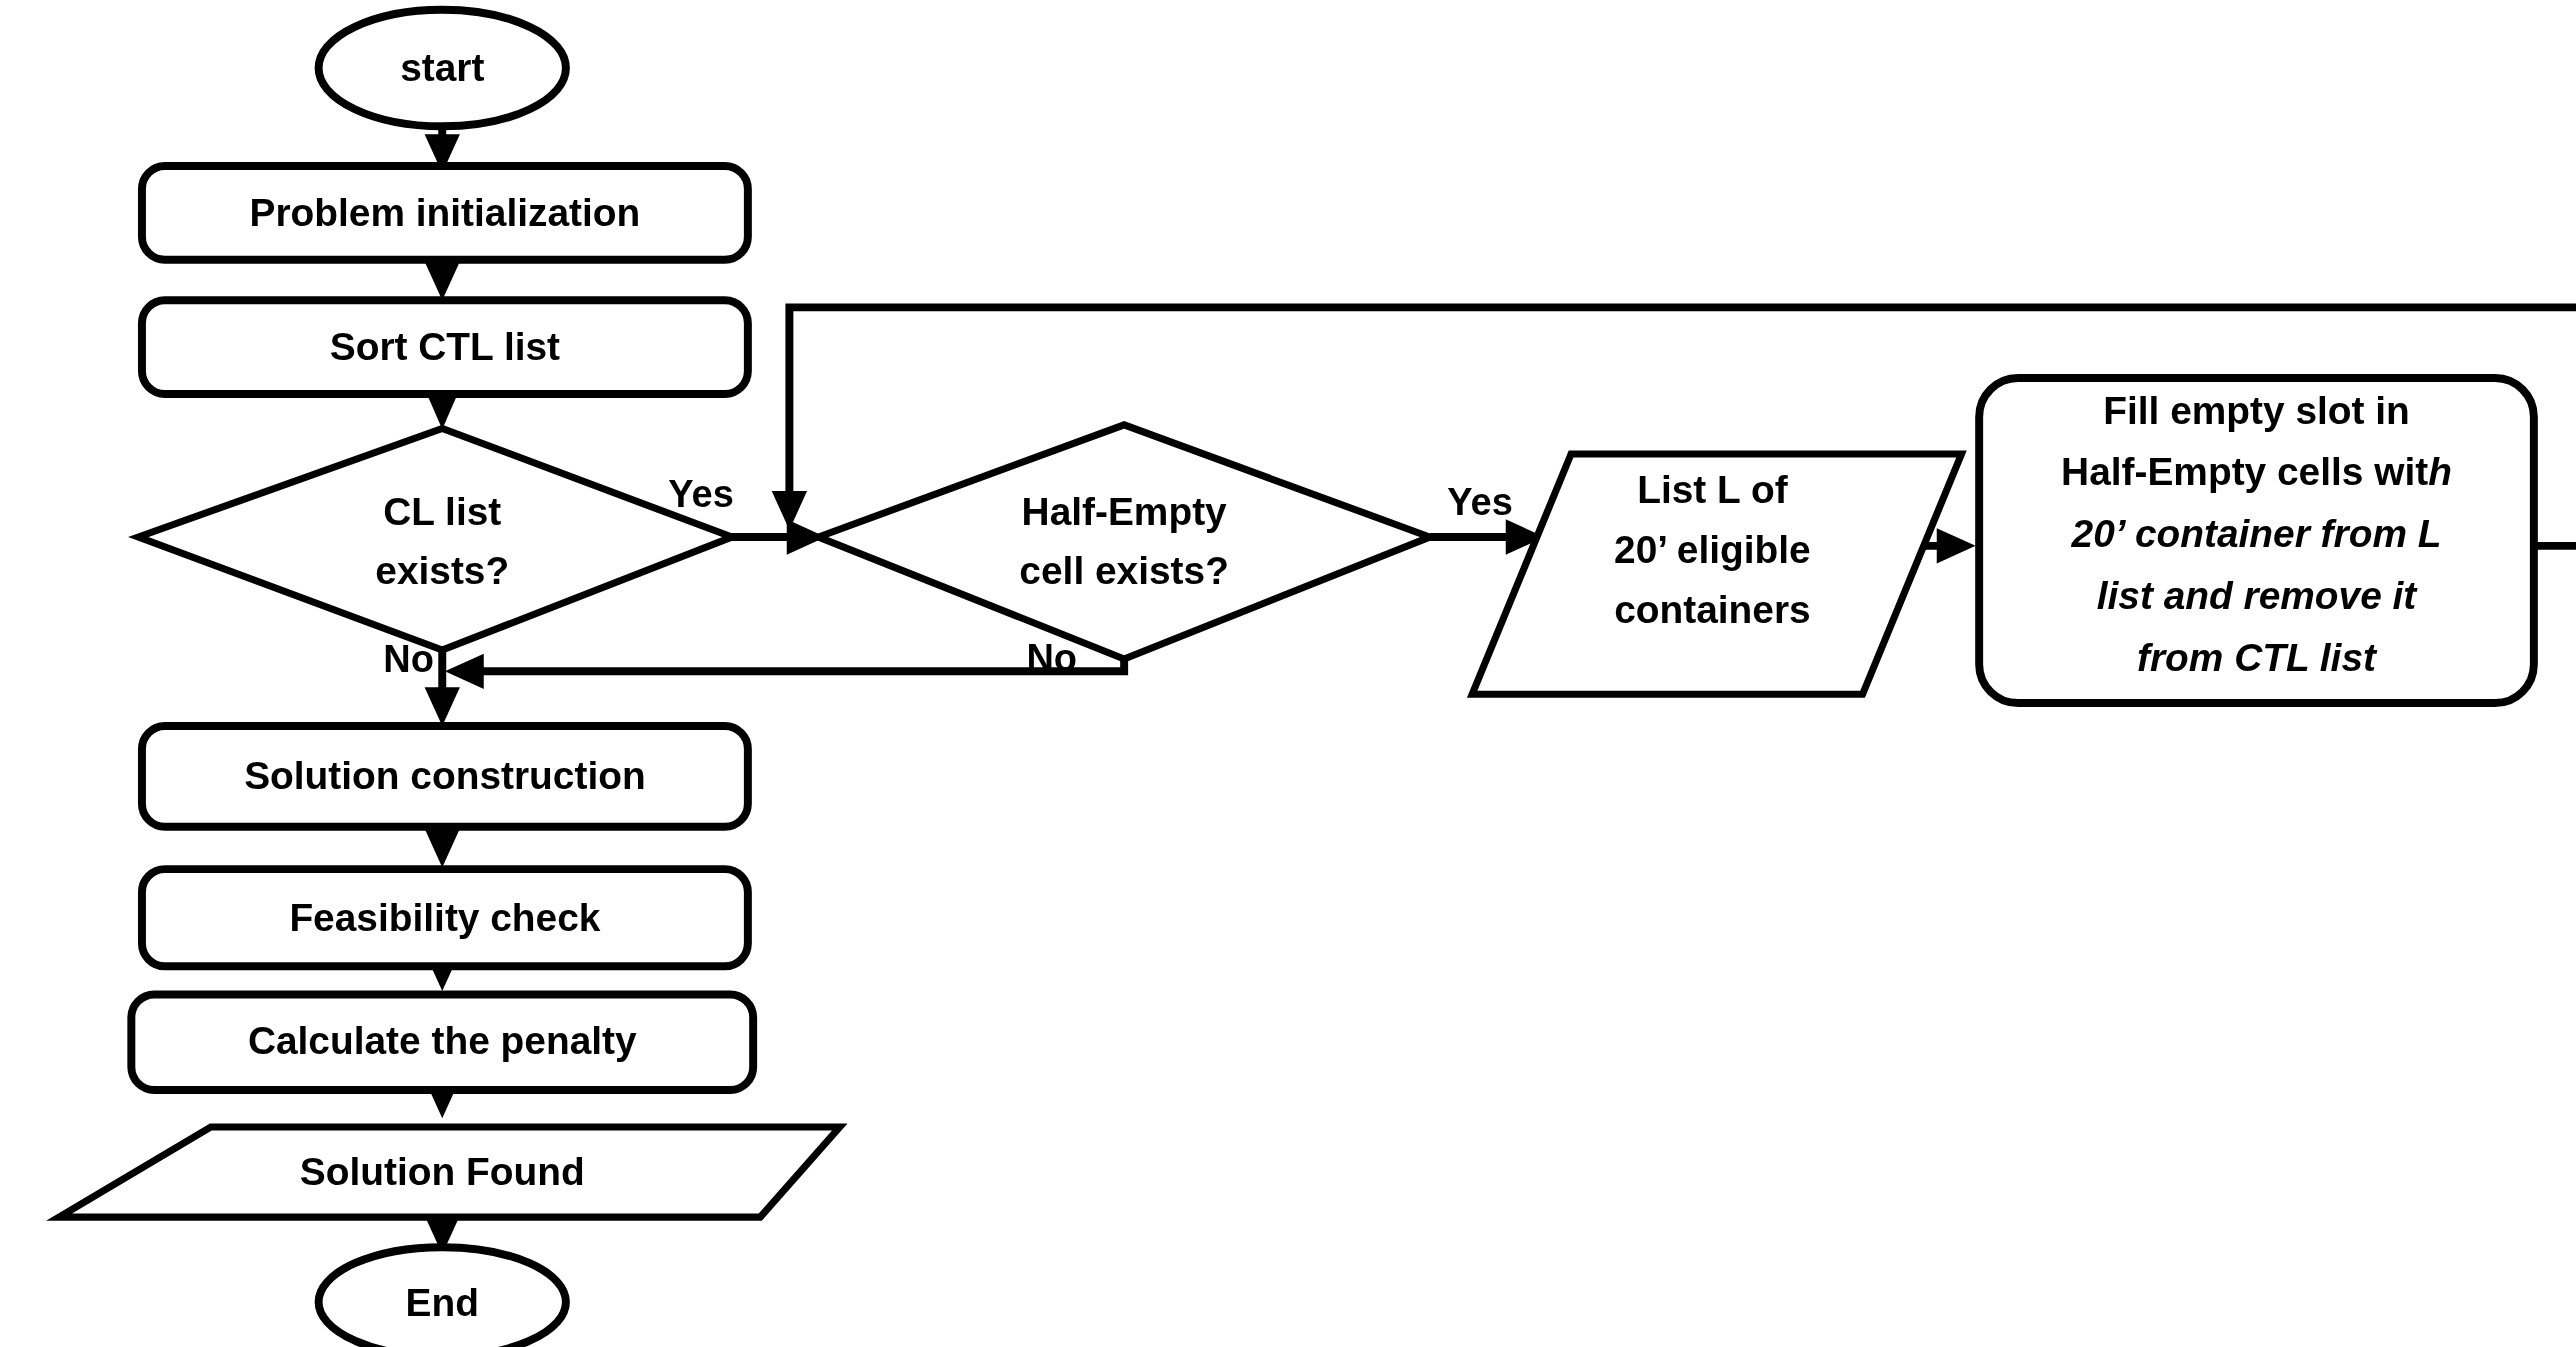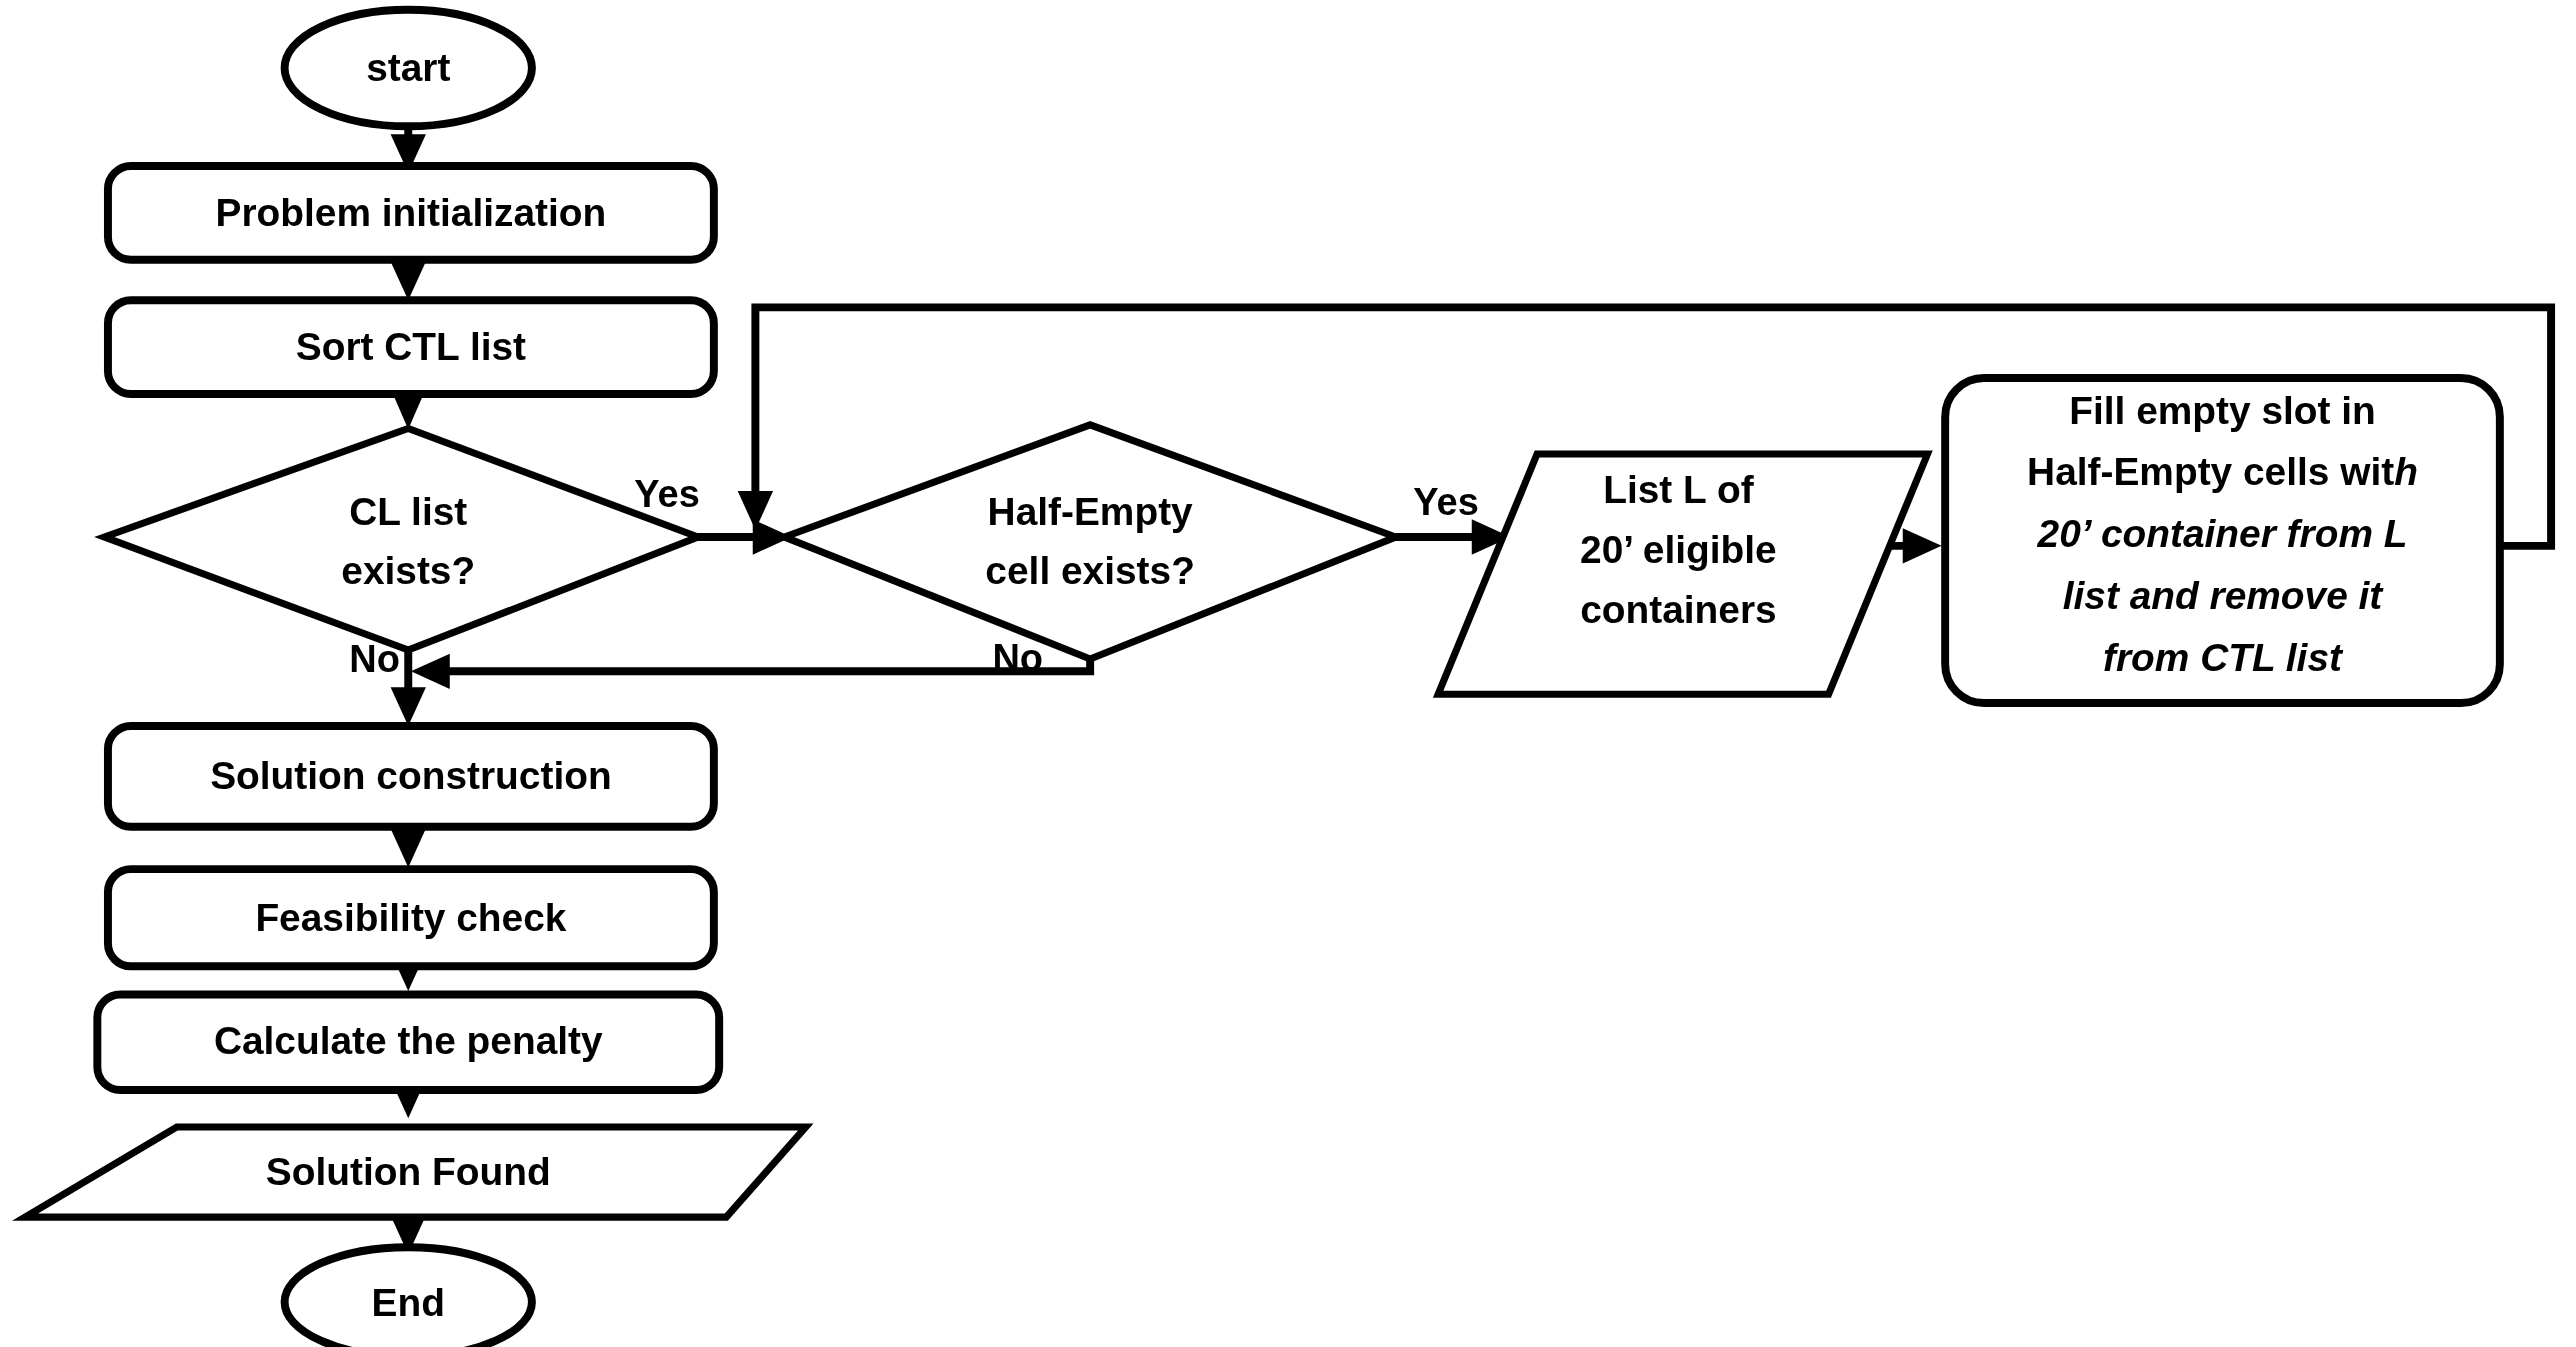--- a/index.html
+++ b/index.html
@@ -12,20 +12,21 @@
     width: 2576px;
     height: 1347px;
     overflow: hidden;
     font-family: "Liberation Sans", sans-serif;
   }
   #flowchart-root {
     position: relative;
     width: 2140px;
     height: 1347px;
     background: #ffffff;
+    margin-left: 34px;
   }
   svg#flow-svg {
     display: block;
     width: 2576px;
     height: 1347px;
   }
   .node-shape {
     fill: #ffffff;
     stroke: #000000;
     stroke-width: 9;

